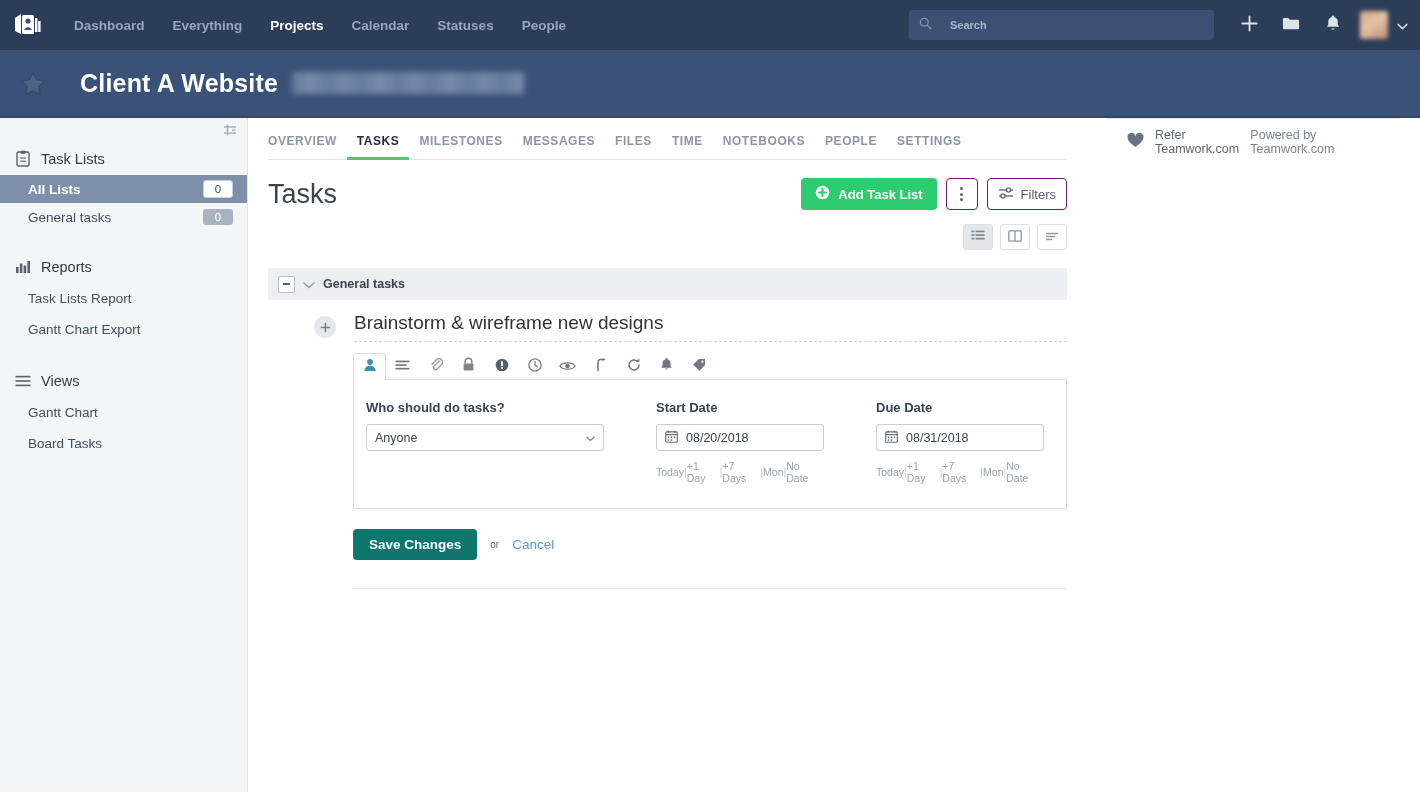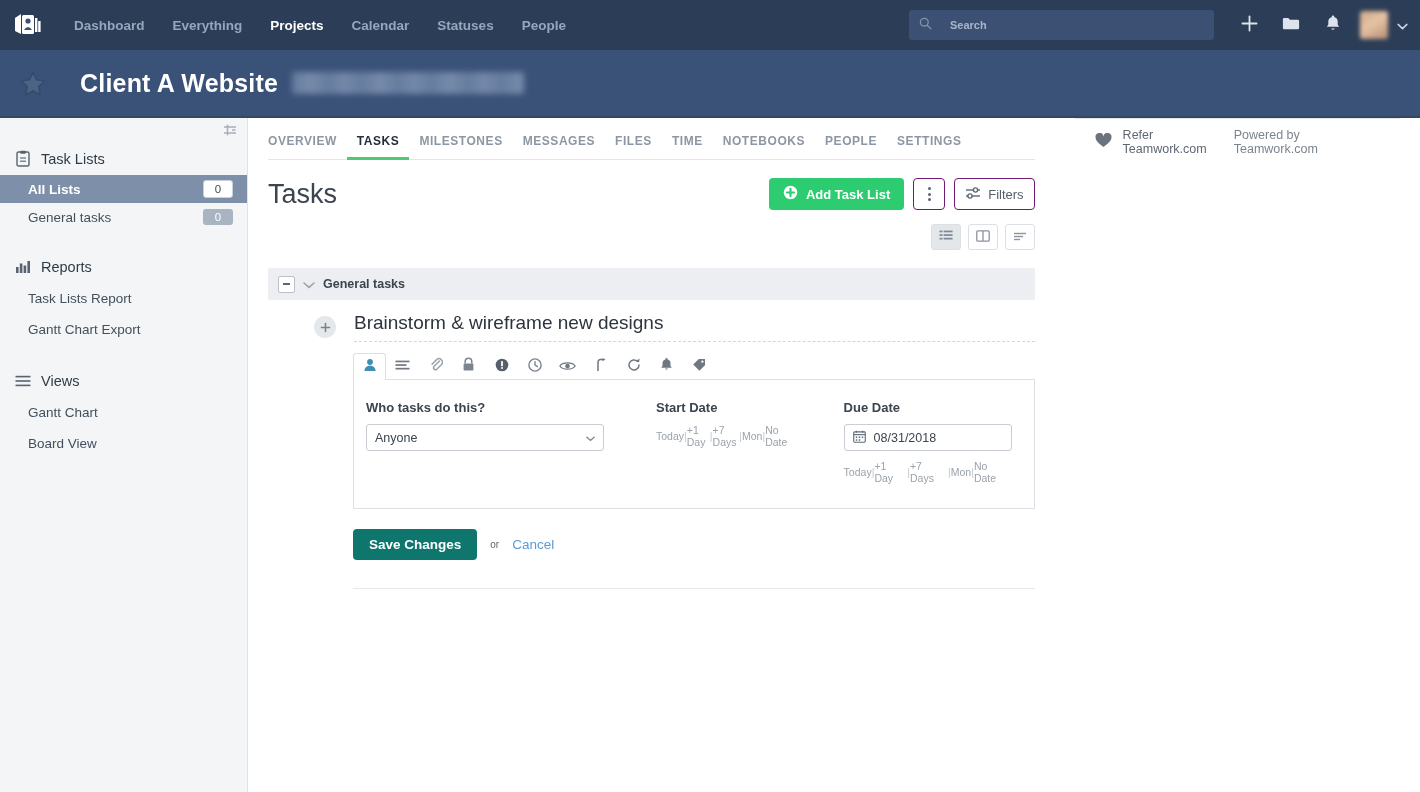--- a/index.html
+++ b/index.html
@@ -398,21 +398,21 @@
       <span class="sico">
         <svg width="16" height="13" viewBox="0 0 16 13">
           <rect x="0.5" y="0.8" width="15" height="1.6" fill="#58636f"></rect>
           <rect x="0.5" y="5.2" width="15" height="1.6" fill="#58636f"></rect>
           <rect x="0.5" y="9.6" width="15" height="1.6" fill="#58636f"></rect>
         </svg>
       </span>
       <span>Views</span>
     </div>
     <div class="sb-sublink">Gantt Chart</div>
-    <div class="sb-sublink">Board View</div>
+    <div class="sb-sublink">Board Tasks</div>
   </div>
 
   <div class="main">
     <div class="main-inner">
 
       <div class="tabs">
         <div class="tab">OVERVIEW</div>
         <div class="tab active">TASKS</div>
         <div class="tab">MILESTONES</div>
         <div class="tab">MESSAGES</div>
@@ -601,33 +601,49 @@
               <svg width="15" height="14" viewBox="0 0 15 14">
                 <path d="M1.2 6.6 L6.8 1 H13 V7.2 L7.4 12.8 Z" fill="#6e7782"></path>
                 <circle cx="10.4" cy="3.7" r="1.15" fill="#ffffff"></circle>
               </svg>
             </span>
           </div>
         </div>
 
         <div class="panel-body">
           <div>
-            <div class="field-label">Who tasks do this?</div>
+            <div class="field-label">Who should do tasks?</div>
             <div class="select-box">
               <span>Anyone</span>
               <span>
                 <svg width="9" height="6" viewBox="0 0 10 6">
                   <path d="M1 1 L5 4.6 L9 1" fill="none" stroke="#7d868f" stroke-width="1.5" stroke-linecap="round"></path>
                 </svg>
               </span>
             </div>
           </div>
 
           <div>
             <div class="field-label">Start Date</div>
+            <div class="date-box">
+              <span>
+                <svg width="13" height="13" viewBox="0 0 14 14">
+                  <rect x="0.8" y="2" width="12.4" height="11.2" rx="1" fill="none" stroke="#5d6874" stroke-width="1.2"></rect>
+                  <line x1="0.8" y1="5" x2="13.2" y2="5" stroke="#5d6874" stroke-width="1.2"></line>
+                  <line x1="3.6" y1="0.8" x2="3.6" y2="3" stroke="#5d6874" stroke-width="1.2"></line>
+                  <line x1="10.4" y1="0.8" x2="10.4" y2="3" stroke="#5d6874" stroke-width="1.2"></line>
+                  <rect x="3" y="7" width="1.6" height="1.6" fill="#5d6874"></rect>
+                  <rect x="6.2" y="7" width="1.6" height="1.6" fill="#5d6874"></rect>
+                  <rect x="9.4" y="7" width="1.6" height="1.6" fill="#5d6874"></rect>
+                  <rect x="3" y="10" width="1.6" height="1.6" fill="#5d6874"></rect>
+                  <rect x="6.2" y="10" width="1.6" height="1.6" fill="#5d6874"></rect>
+                </svg>
+              </span>
+              <span>08/20/2018</span>
+            </div>
             <div class="quick-dates">
               <span>Today</span>
               <span class="qd-sep">|</span>
               <span>+1 Day</span>
               <span class="qd-sep">|</span>
               <span>+7 Days</span>
               <span class="qd-sep">|</span>
               <span>Mon</span>
               <span class="qd-sep">|</span>
               <span>No Date</span>

